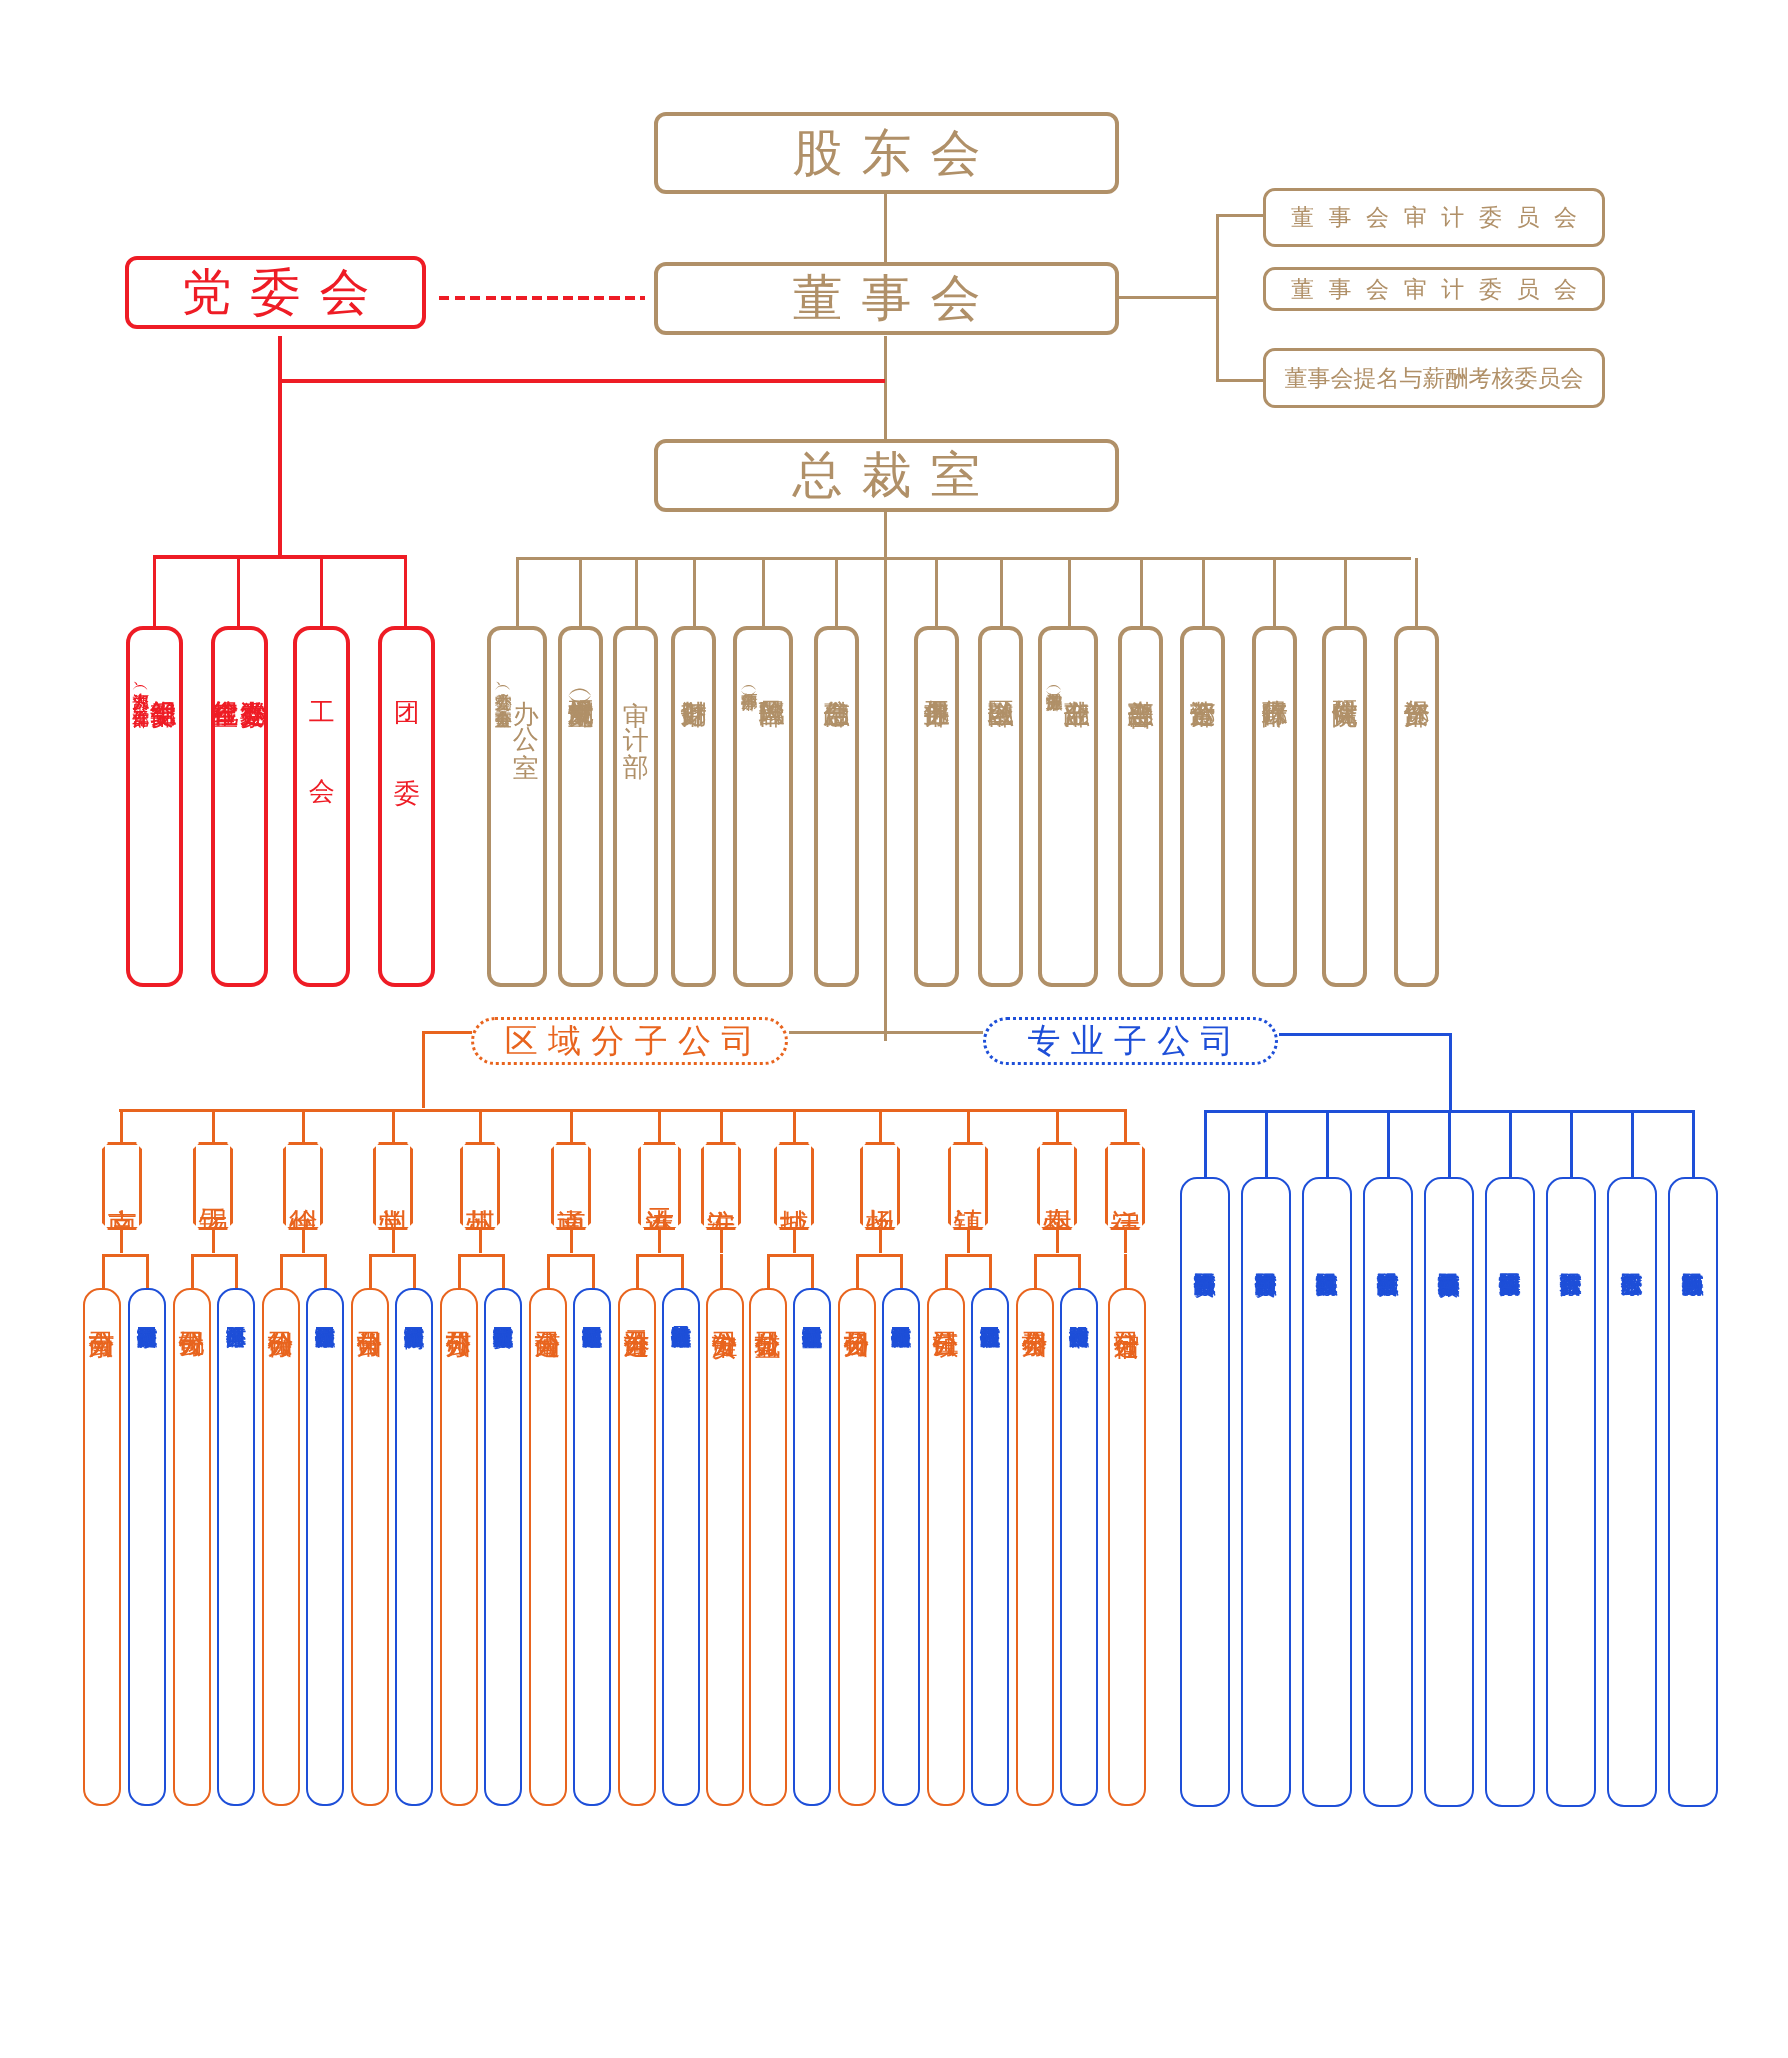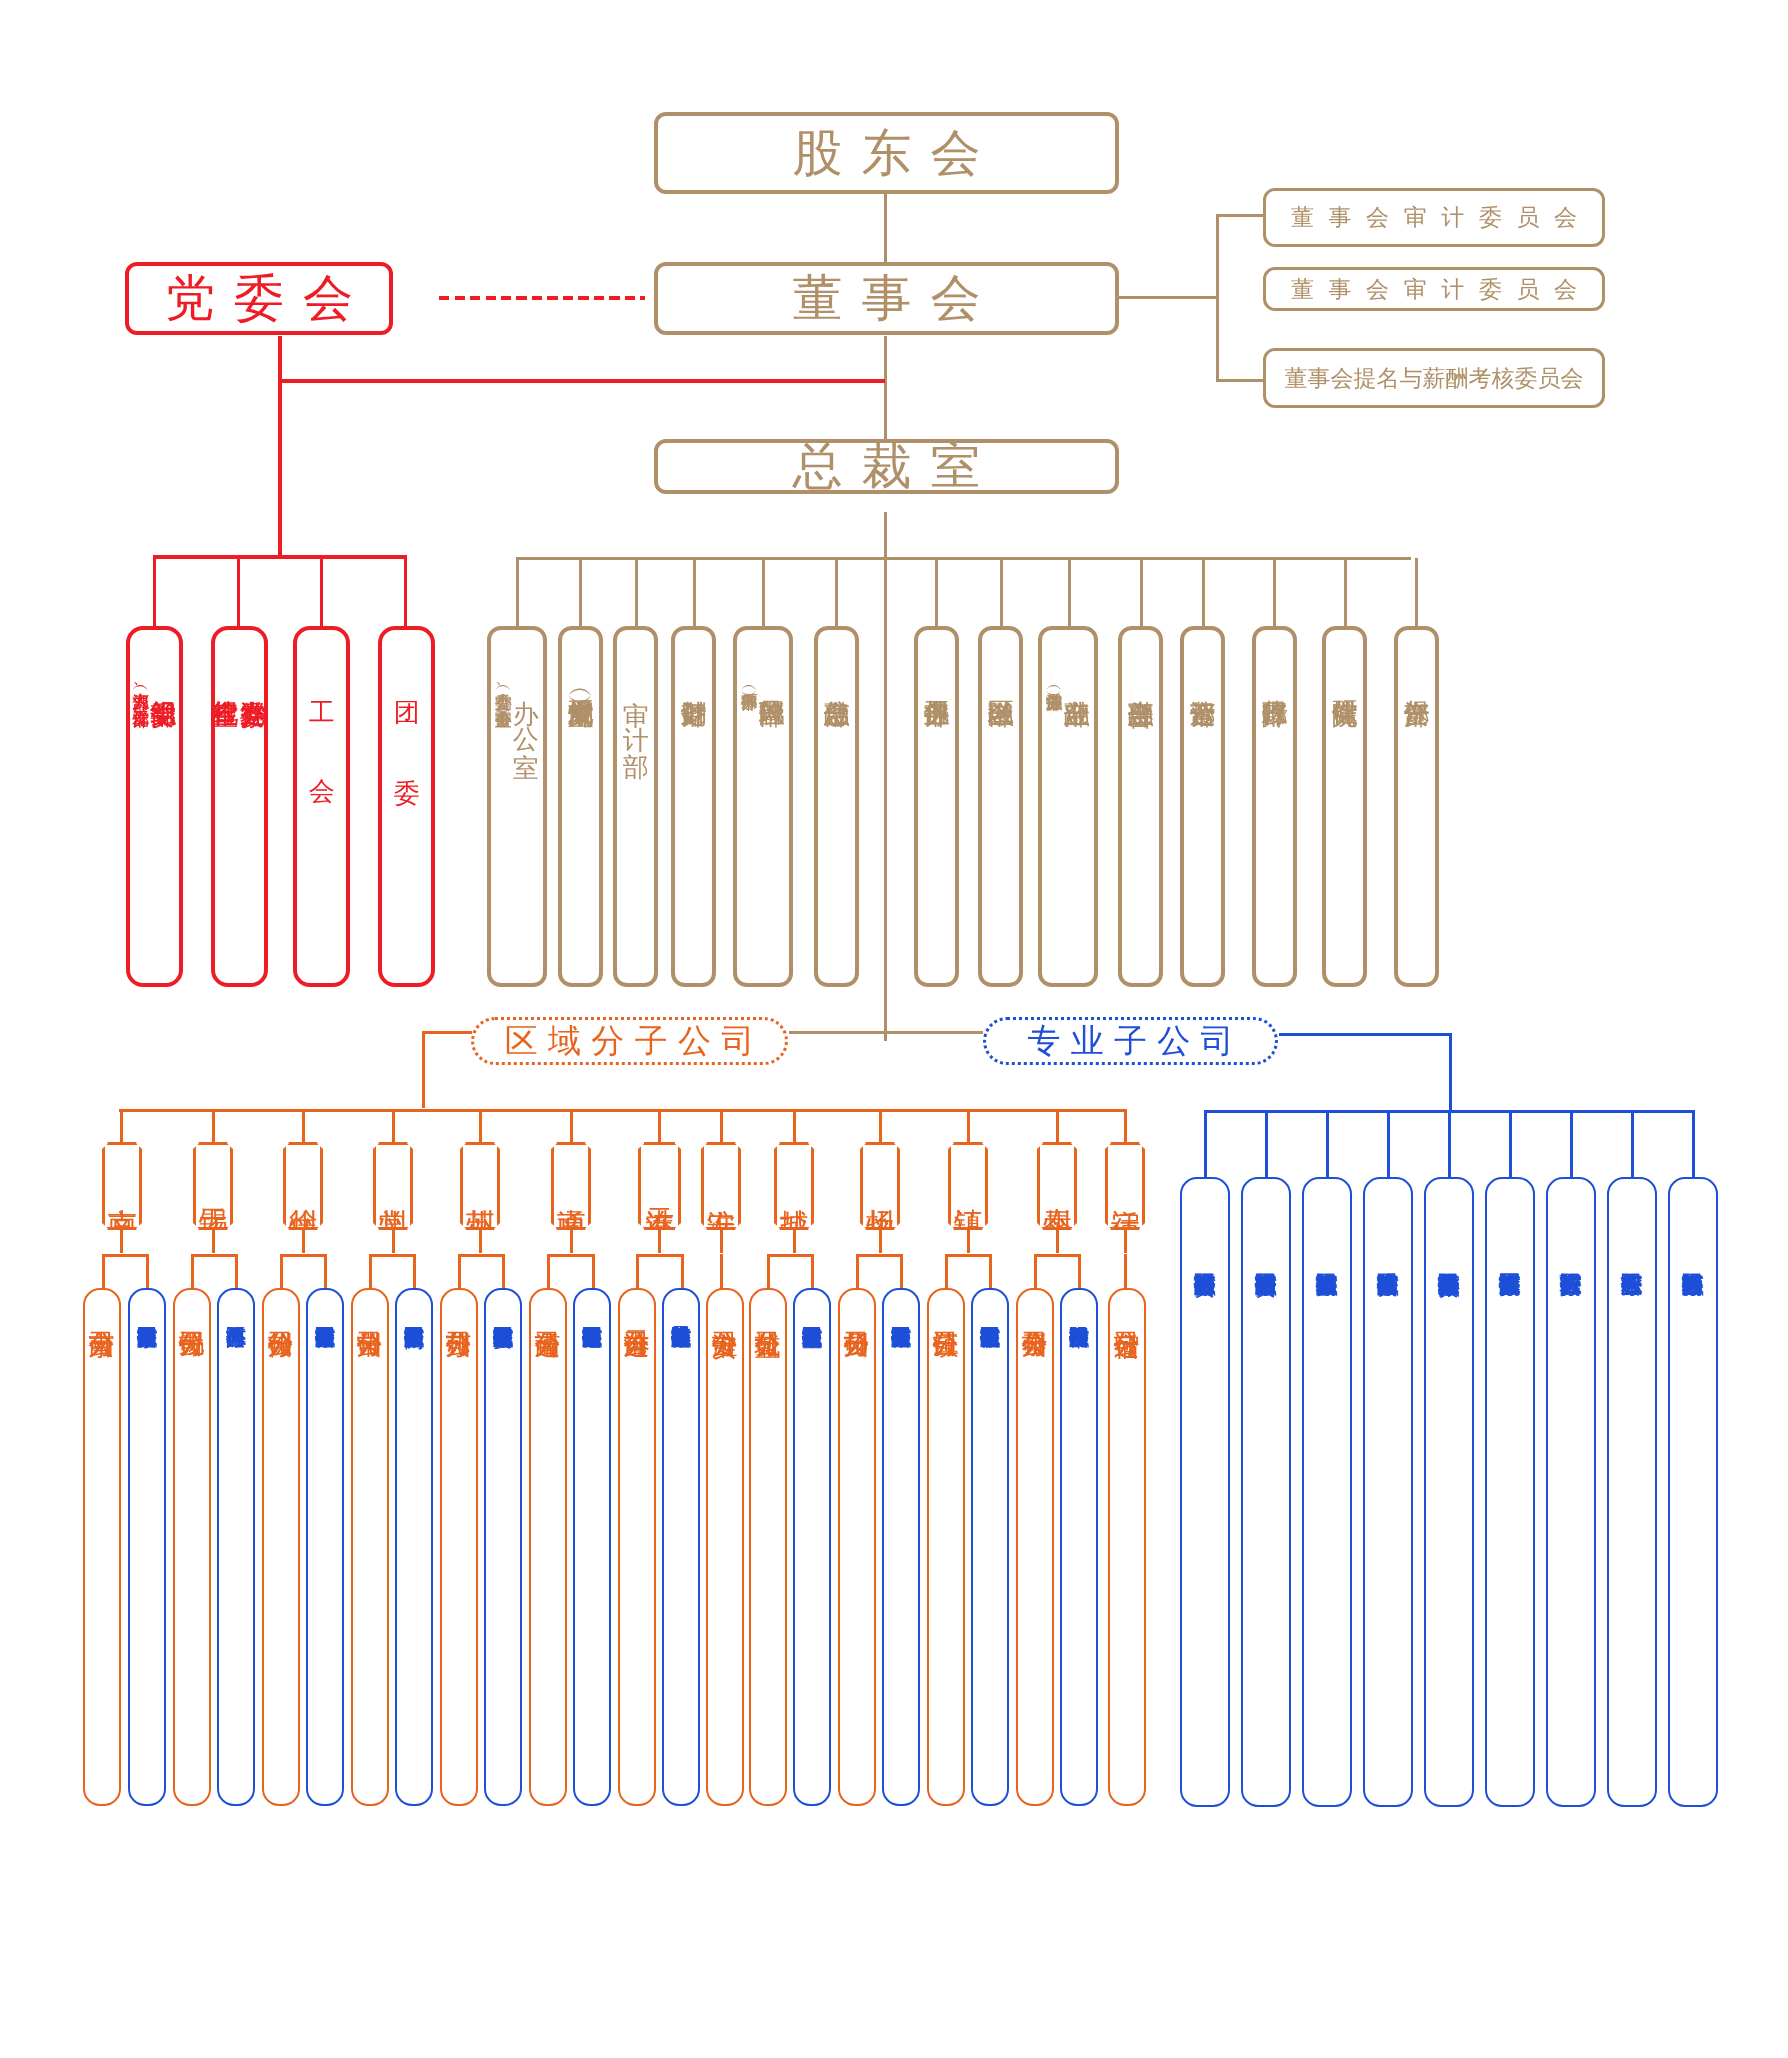--- a/index.html
+++ b/index.html
@@ -43,24 +43,24 @@
 <body>
 
 <div id="chart"></div>
 
 <div class="box big gold" style="left:654px;top:112px;width:465px;height:82px;">
   <span>股东会</span>
 </div>
 <div class="box big gold" style="left:654px;top:262px;width:465px;height:73px;">
   <span>董事会</span>
 </div>
-<div class="box big red" style="left:125px;top:262px;width:268px;height:73px;">
+<div class="box big red" style="left:125px;top:256px;width:301px;height:73px;">
   <span>党委会</span>
 </div>
-<div class="box big gold" style="left:654px;top:439px;width:465px;height:55px;">
+<div class="box big gold" style="left:654px;top:439px;width:465px;height:73px;">
   <span>总裁室</span>
 </div>
 
 <div class="box cmt spaced gold" style="left:1263px;top:188px;width:342px;height:59px;">
   <span>董事会审计委员会</span>
 </div>
 <div class="box cmt spaced gold" style="left:1263px;top:267px;width:342px;height:44px;">
   <span>董事会审计委员会</span>
 </div>
 <div class="box cmt gold" style="left:1263px;top:348px;width:342px;height:60px;">

